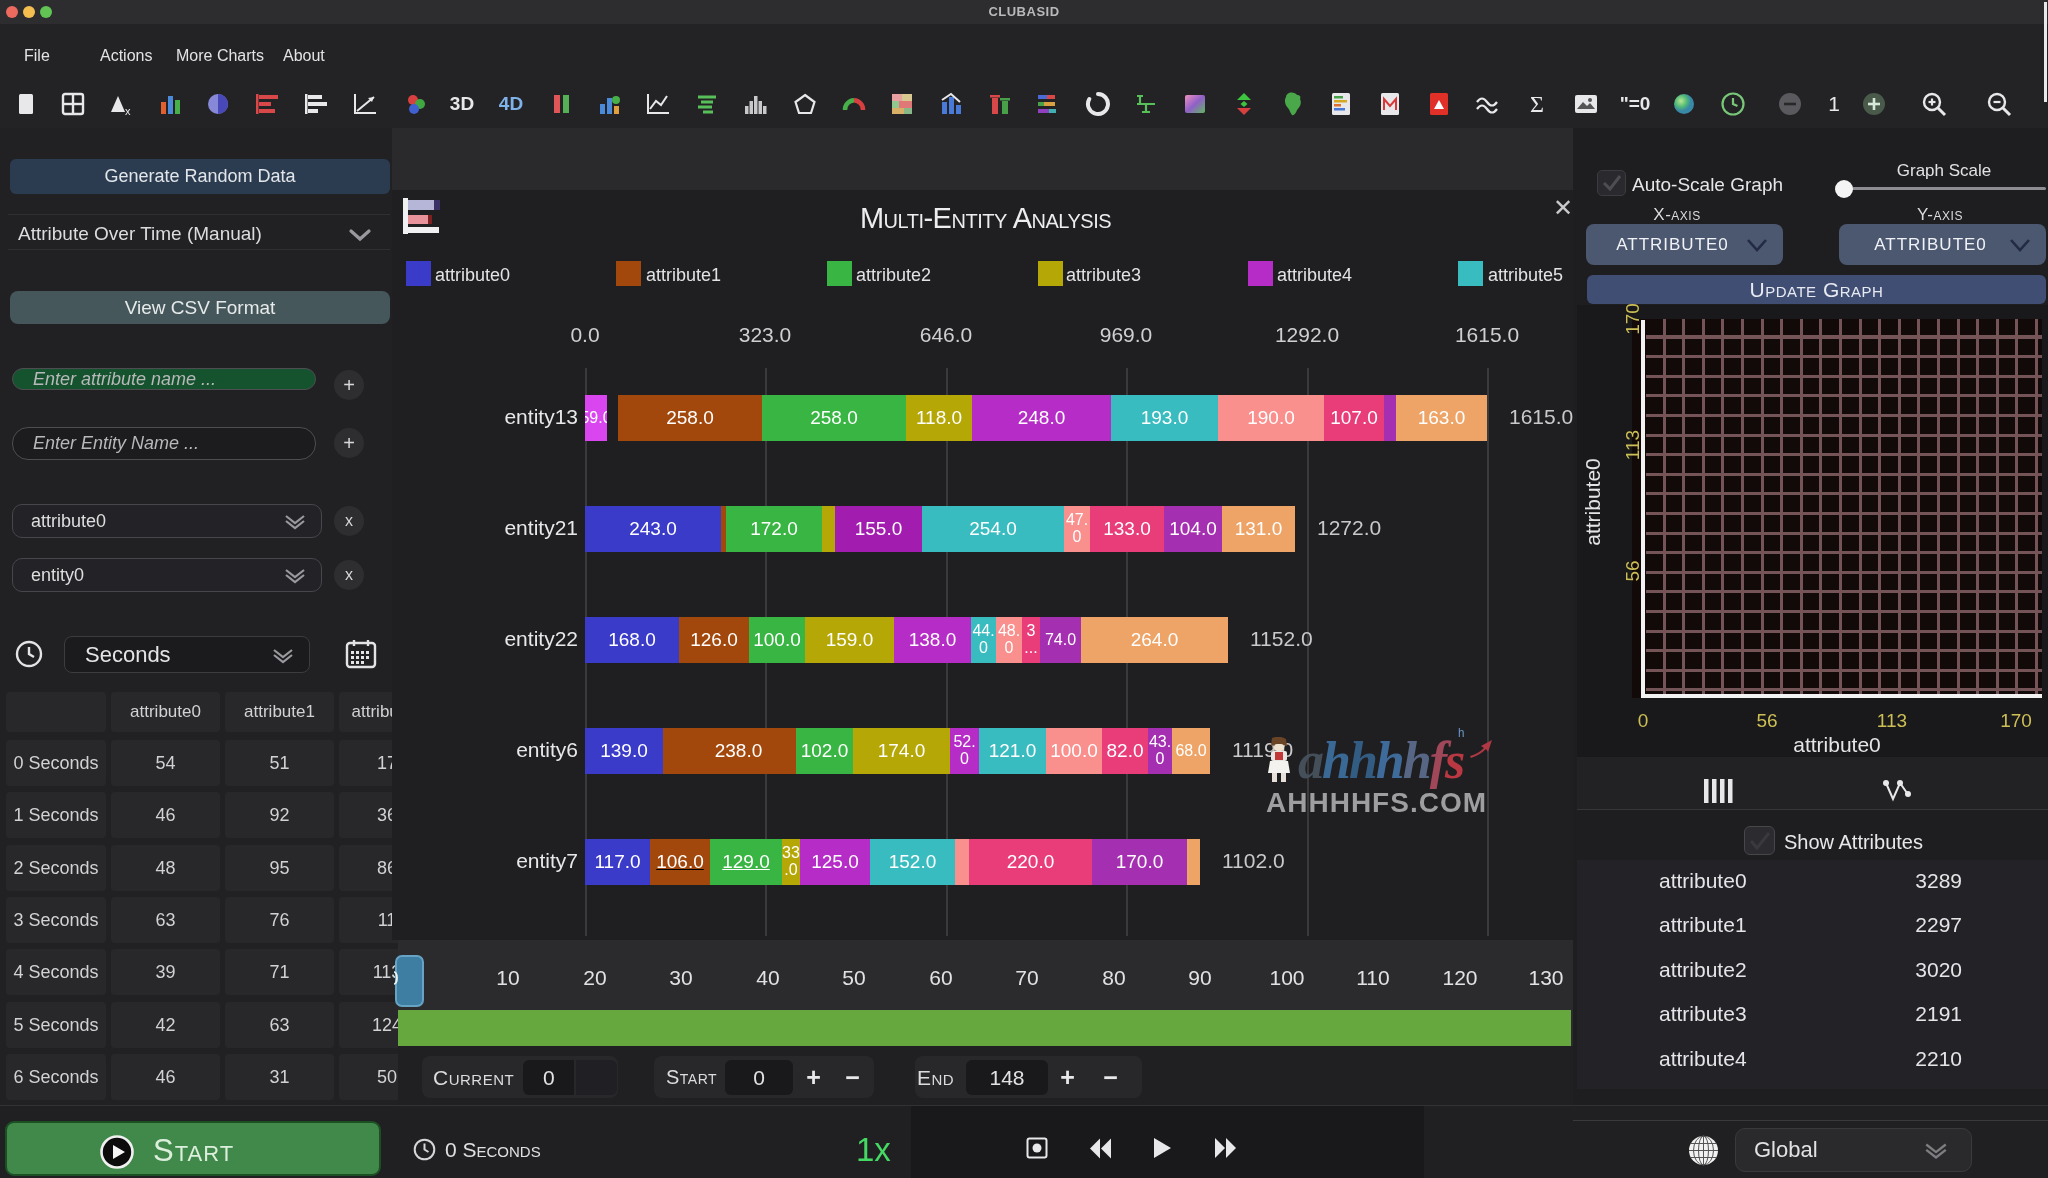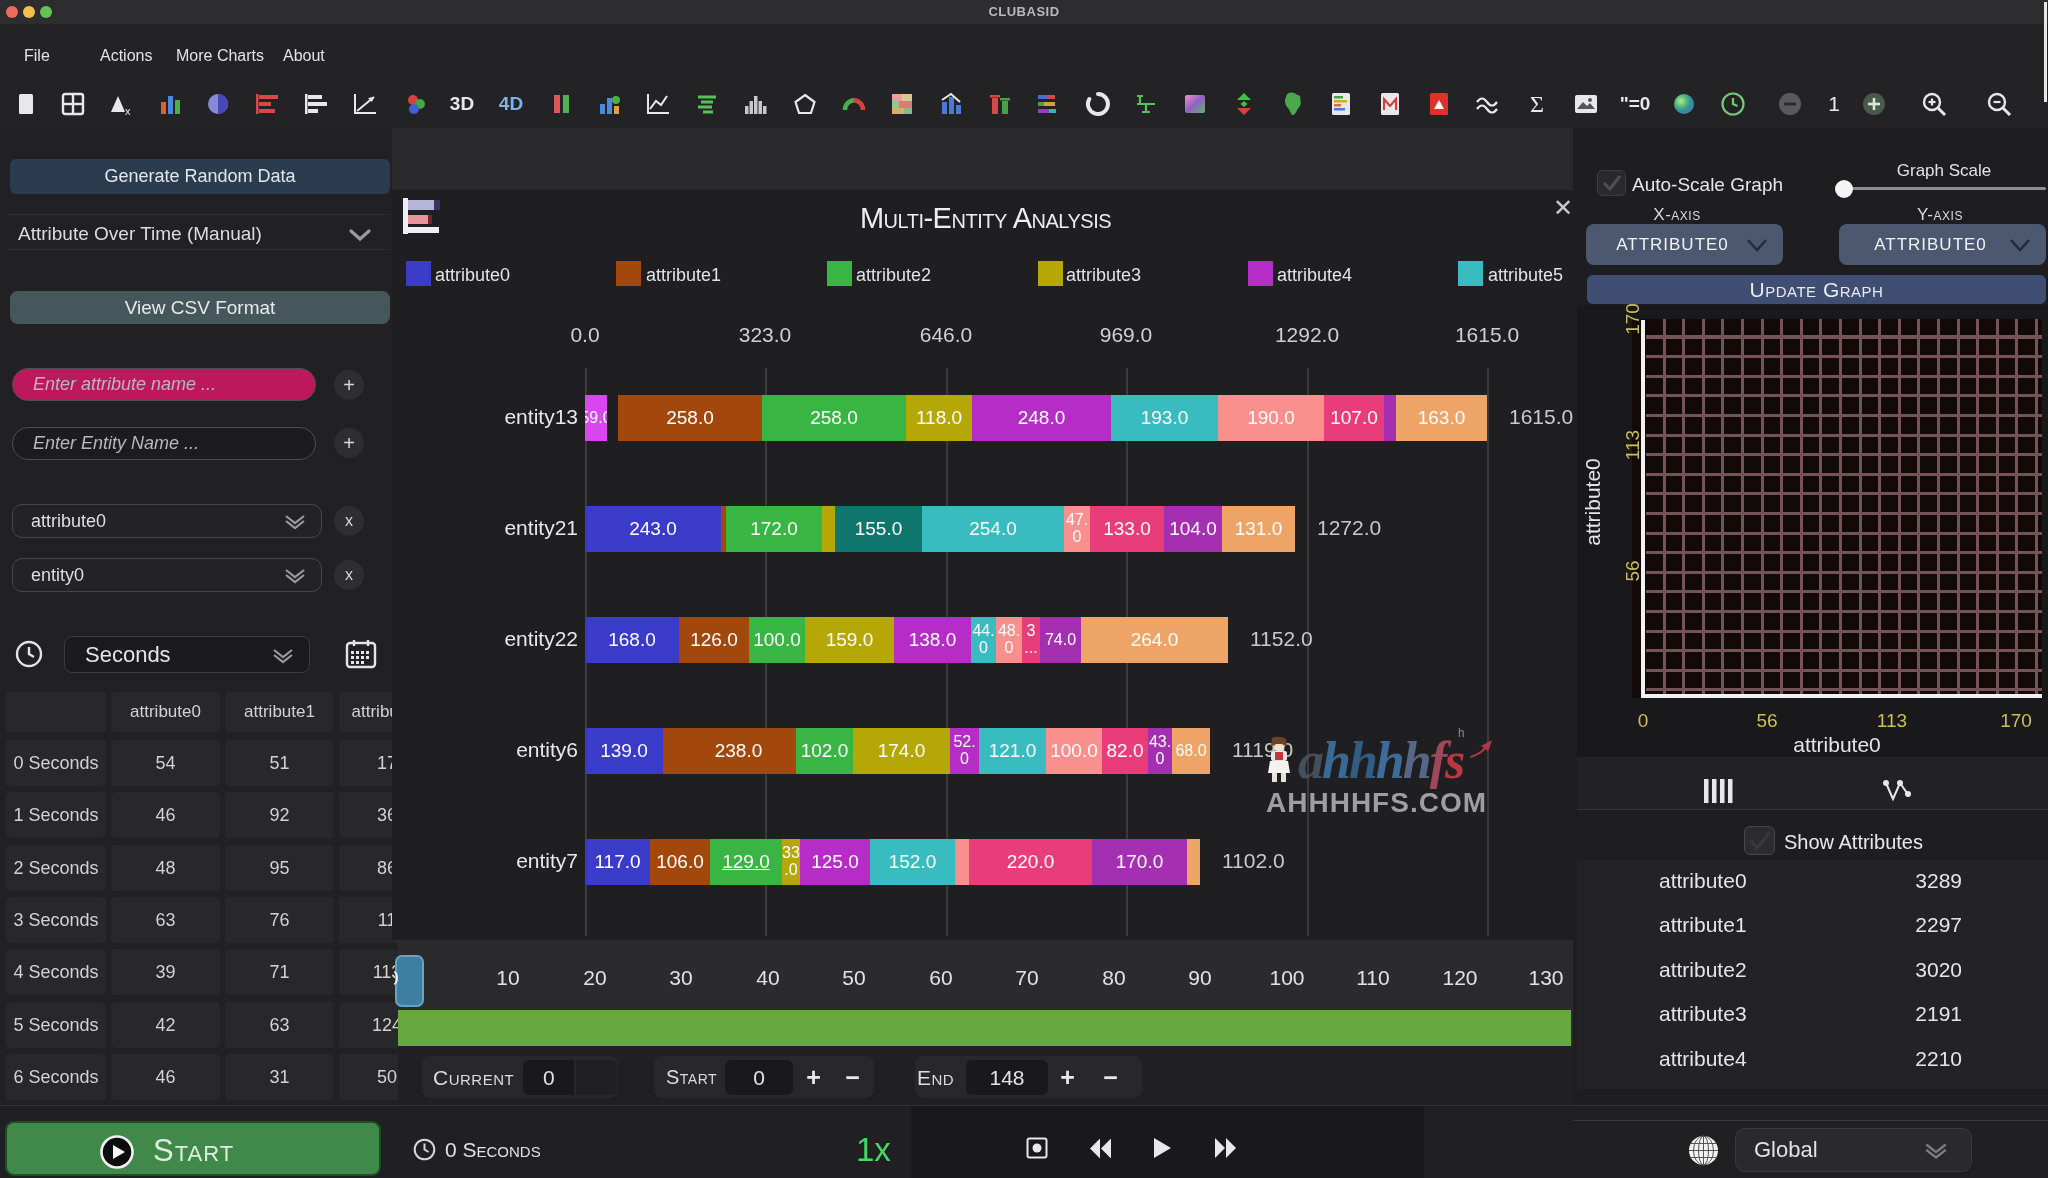--- a/index.html
+++ b/index.html
@@ -297,21 +297,21 @@
       </svg>
     </div>
     <div class="abs" style="left:10px;top:159px;width:380px;height:35px;background:#2b3c51;border-radius:6px;display:flex;align-items:center;justify-content:center;font-size:18px;color:#e2e6ea;">Generate Random Data</div>
 <div class="abs" style="left:8px;top:214px;width:382px;height:1px;background:#2f2f32;"></div>
 <div class="abs" style="left:18px;top:223px;font-size:19px;color:#dcdcde;">Attribute Over Time (Manual)</div>
 <svg class="abs" style="left:347px;top:226px;" width="26" height="18" viewBox="0 0 26 18">
       <path d="M4 5 L13 13 L22 5" stroke="#9a9a9e" stroke-width="3.2" fill="none" stroke-linecap="round"></path>
     </svg>
 <div class="abs" style="left:8px;top:249px;width:382px;height:1px;background:#2f2f32;"></div>
 <div class="abs" style="left:10px;top:291px;width:380px;height:33px;background:#46575c;border-radius:8px;display:flex;align-items:center;justify-content:center;font-size:19px;color:#e6eaea;">View CSV Format</div>
-<div class="abs" style="left:12px;top:368px;width:304px;height:33px;background:#be185d;border:1.5px solid #4d4d52;border-radius:16px;display:flex;align-items:center;">
+<div class="abs" style="left:12px;top:368px;width:304px;height:22px;background:#14532d;border:1.5px solid #4d4d52;border-radius:16px;display:flex;align-items:center;">
       <span style="margin-left:20px;font-style:italic;font-size:18px;color:#b8b8ba;">Enter attribute name ...</span>
     </div>
 <div class="abs" style="left:334px;top:370px;width:30px;height:30px;border-radius:50%;background:#2e2e31;display:flex;align-items:center;justify-content:center;font-size:20px;color:#d8d8da;">+</div>
 <div class="abs" style="left:12px;top:427px;width:304px;height:33px;background:#1c1c1f;border:1.5px solid #4d4d52;border-radius:16px;display:flex;align-items:center;">
       <span style="margin-left:20px;font-style:italic;font-size:18px;color:#b8b8ba;">Enter Entity Name ...</span>
     </div>
 <div class="abs" style="left:334px;top:428px;width:30px;height:30px;border-radius:50%;background:#2e2e31;display:flex;align-items:center;justify-content:center;font-size:20px;color:#d8d8da;">+</div>
 <div class="abs" style="left:12px;top:504px;width:310px;height:34px;background:#232327;border:1px solid #47474b;border-radius:10px;display:flex;align-items:center;">
       <span style="margin-left:18px;font-size:18px;color:#dededf;">attribute0</span>
       <span style="position:absolute;right:14px;top:9px;"><svg width="24" height="16" viewBox="0 0 24 16">
@@ -464,21 +464,21 @@
 <div class="abs" style="left:1509px;top:405px;font-size:21px;color:#c9c9cb;">1615.0</div>
 <div class="abs" style="left:450px;top:516px;width:128px;text-align:right;font-size:21px;color:#e8e8ea;">entity21</div>
 <div class="abs" style="left:585px;top:506px;width:136px;height:46px;background:#3b3bca;display:flex;align-items:center;justify-content:center;overflow:hidden;">
       <span style="font-size:19px;color:#fff;white-space:nowrap;">243.0</span>
     </div>
 <div class="abs" style="left:721px;top:506px;width:5px;height:46px;background:#a3480d;display:flex;align-items:center;justify-content:center;overflow:hidden;"></div>
 <div class="abs" style="left:726px;top:506px;width:96px;height:46px;background:#38b542;display:flex;align-items:center;justify-content:center;overflow:hidden;">
       <span style="font-size:19px;color:#fff;white-space:nowrap;">172.0</span>
     </div>
 <div class="abs" style="left:822px;top:506px;width:13px;height:46px;background:#b5a705;display:flex;align-items:center;justify-content:center;overflow:hidden;"></div>
-<div class="abs" style="left:835px;top:506px;width:87px;height:46px;background:#0f766e;display:flex;align-items:center;justify-content:center;overflow:hidden;">
+<div class="abs" style="left:835px;top:506px;width:87px;height:46px;background:#a21caf;display:flex;align-items:center;justify-content:center;overflow:hidden;">
       <span style="font-size:19px;color:#fff;white-space:nowrap;">155.0</span>
     </div>
 <div class="abs" style="left:922px;top:506px;width:142px;height:46px;background:#38bcc0;display:flex;align-items:center;justify-content:center;overflow:hidden;">
       <span style="font-size:19px;color:#fff;white-space:nowrap;">254.0</span>
     </div>
 <div class="abs" style="left:1064px;top:506px;width:26px;height:46px;background:#f9908e;display:flex;align-items:center;justify-content:center;overflow:hidden;">
       <span style="font-size:16px;line-height:1.05;color:#fff;text-align:center;">47.<br>0</span>
     </div>
 <div class="abs" style="left:1090px;top:506px;width:74px;height:46px;background:#e83d79;display:flex;align-items:center;justify-content:center;overflow:hidden;">
       <span style="font-size:19px;color:#fff;white-space:nowrap;">133.0</span>
@@ -551,21 +551,21 @@
       <span style="font-size:16px;line-height:1.05;color:#fff;text-align:center;">43.<br>0</span>
     </div>
 <div class="abs" style="left:1172px;top:728px;width:38px;height:46px;background:#eda466;display:flex;align-items:center;justify-content:center;overflow:hidden;">
       <span style="font-size:16px;color:#fff;white-space:nowrap;">68.0</span>
     </div>
 <div class="abs" style="left:1232px;top:738px;font-size:21px;color:#c9c9cb;">1119.0</div>
 <div class="abs" style="left:450px;top:849px;width:128px;text-align:right;font-size:21px;color:#e8e8ea;">entity7</div>
 <div class="abs" style="left:585px;top:839px;width:65px;height:46px;background:#3b3bca;display:flex;align-items:center;justify-content:center;overflow:hidden;">
       <span style="font-size:19px;color:#fff;white-space:nowrap;">117.0</span>
     </div>
-<div class="abs" style="left:650px;top:839px;width:60px;height:46px;background:#a3480d;display:flex;align-items:center;justify-content:center;overflow:hidden;">
+<div class="abs" style="left:650px;top:839px;width:60px;height:46px;background:#a3480d;display:flex;align-items:center;justify-content:center;overflow:hidden;text-decoration:underline;">
       <span style="font-size:19px;color:#fff;white-space:nowrap;">106.0</span>
     </div>
 <div class="abs" style="left:710px;top:839px;width:72px;height:46px;background:#38b542;display:flex;align-items:center;justify-content:center;overflow:hidden;">
       <span style="font-size:19px;color:#fff;white-space:nowrap;text-decoration:underline;">129.0</span>
     </div>
 <div class="abs" style="left:782px;top:839px;width:18px;height:46px;background:#b5a705;display:flex;align-items:center;justify-content:center;overflow:hidden;">
       <span style="font-size:16px;line-height:1.05;color:#fff;text-align:center;">33<br>.0</span>
     </div>
 <div class="abs" style="left:800px;top:839px;width:70px;height:46px;background:#b52cc6;display:flex;align-items:center;justify-content:center;overflow:hidden;">
       <span style="font-size:19px;color:#fff;white-space:nowrap;">125.0</span>

